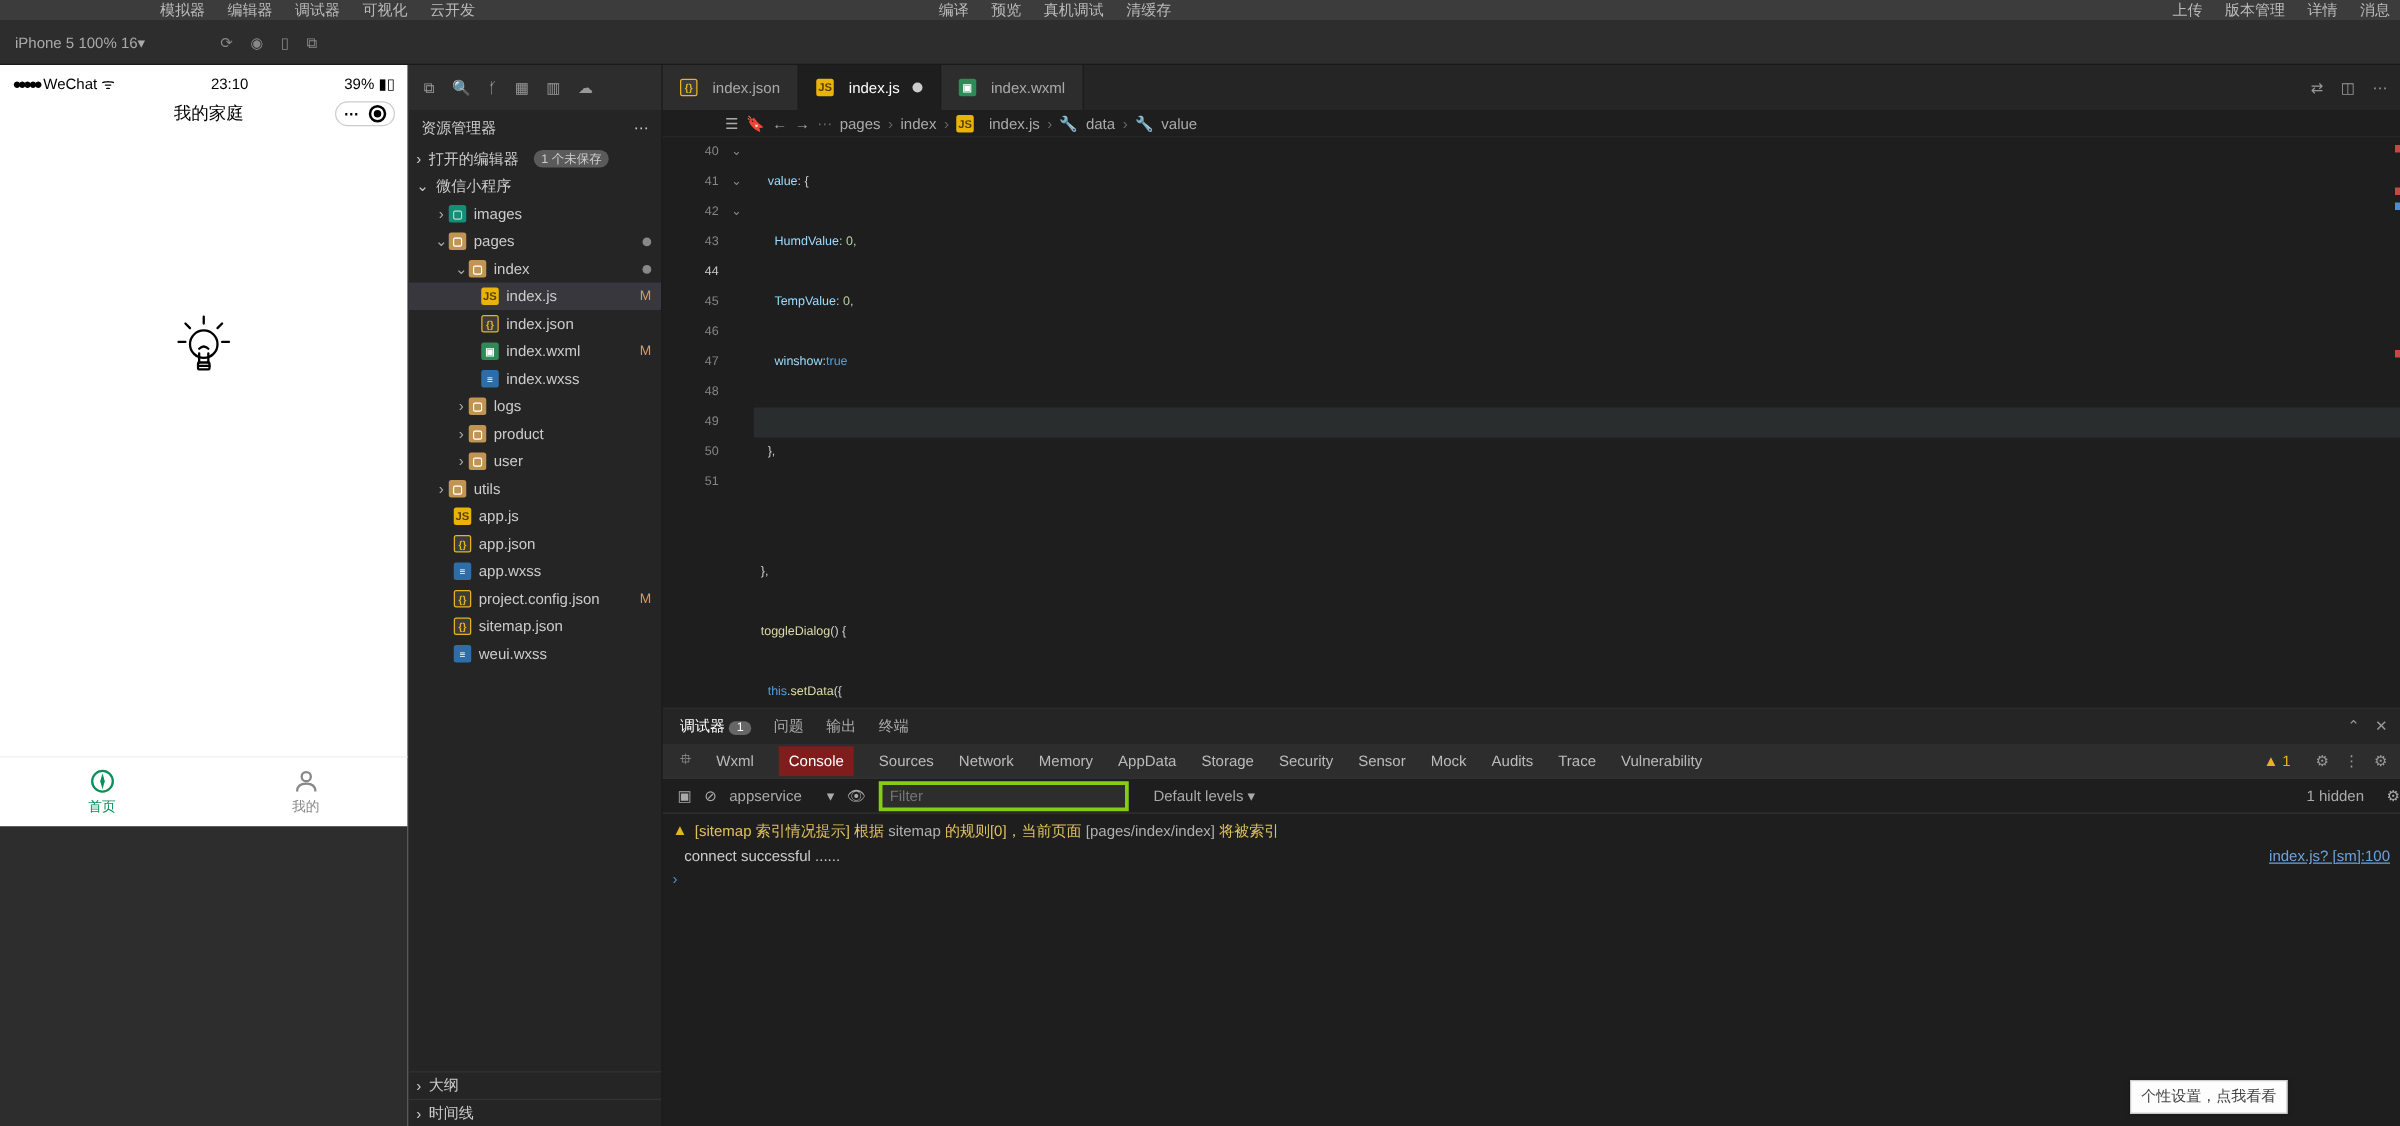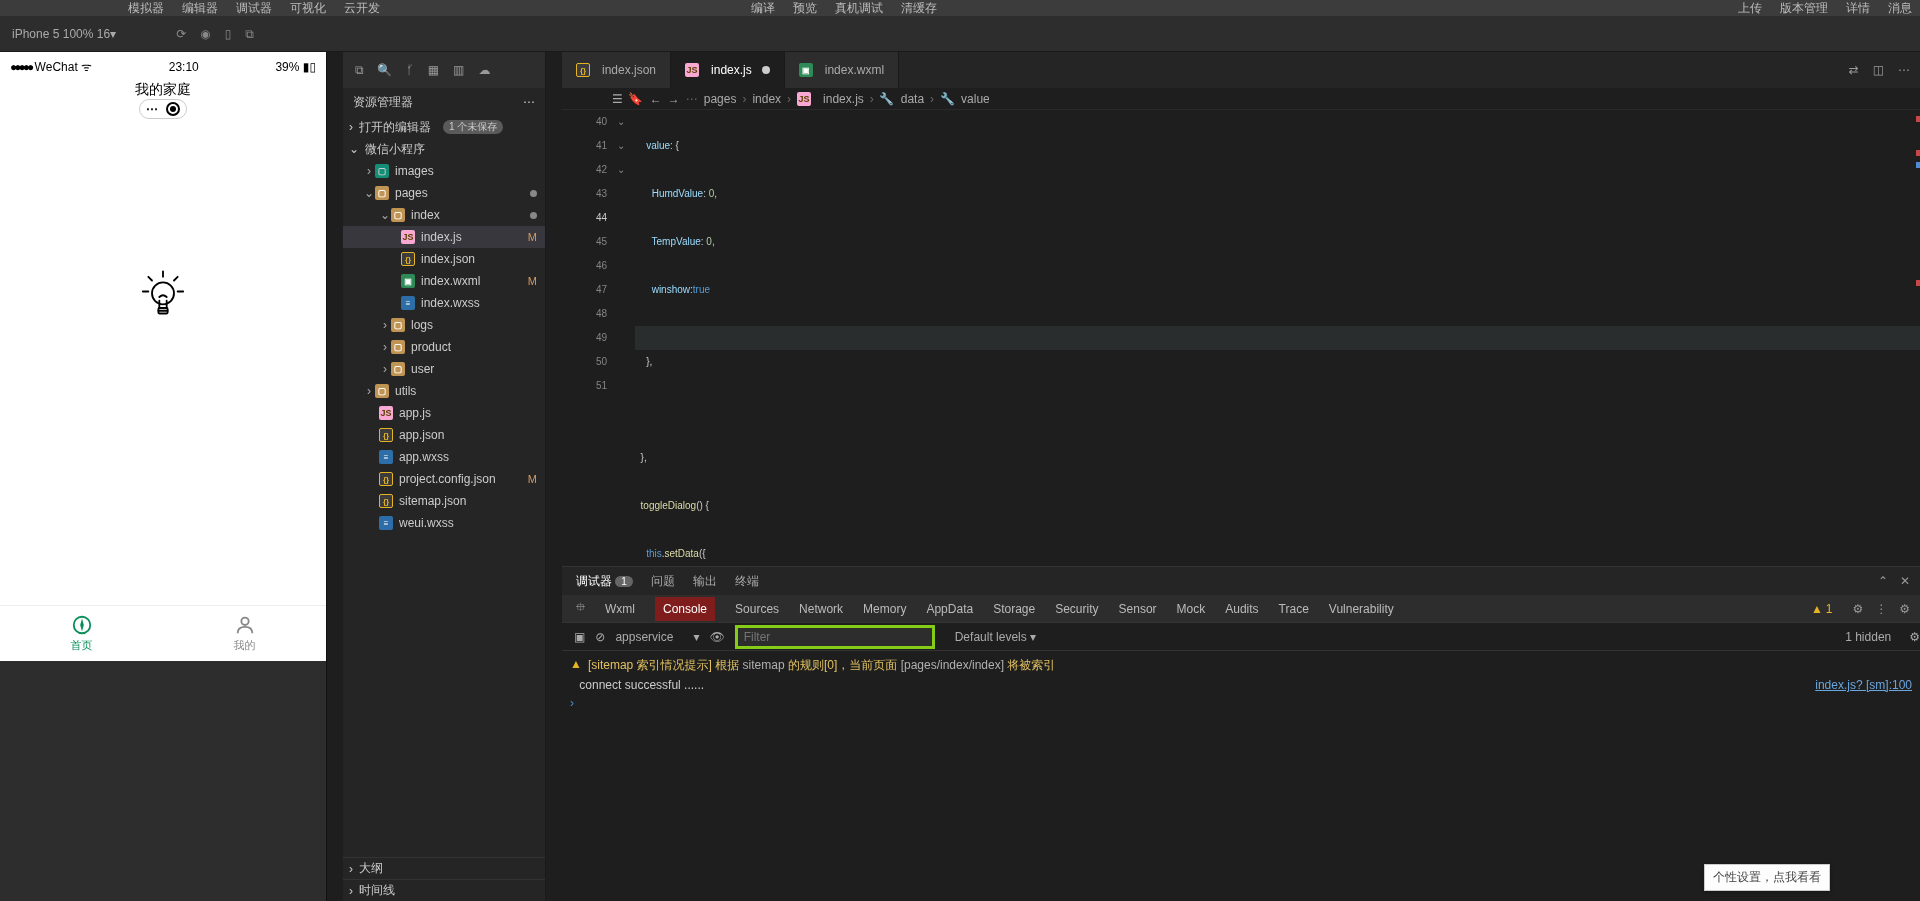--- a/index.html
+++ b/index.html
@@ -6,27 +6,27 @@
 body { background: #1e1e1e; color: #ccc; font-size: 12px; width: 1920px; height: 901px; overflow: hidden; display: flex; flex-direction: column; }
 .topbar { height: 16px; background: #3c3c3c; display: flex; align-items: center; padding: 0 8px; color: #bbb; }
 .topbar .menus { display: flex; gap: 18px; margin-left: 120px; }
 .topbar .menus2 { display: flex; gap: 18px; margin-left: auto; margin-right: 430px; }
 .topbar .menus3 { display: flex; gap: 18px; margin-left: auto; }
 .topbar span { cursor: default; }
 .toolbar { height: 36px; background: #2d2d2d; border-bottom: 1px solid #1a1a1a; display: flex; align-items: center; }
 .device-select { color: #aaa; margin-left: 12px; font-size: 12px; display: flex; align-items: center; gap: 0; }
 .toolicons-left { display: flex; gap: 14px; margin-left: 60px; color: #888; }
 .toolbar .spacer { flex: 1; }
-.main { flex: 1; display: flex; overflow: hidden; gap: 16px; }
+.main { flex: 1; display: flex; overflow: hidden; }
 
 
 .simulator { width: 327px; background: #fff; display: flex; flex-direction: column; border-right: 1px solid #111; }
 .sim-status { display: flex; align-items: center; justify-content: space-between; padding: 6px 10px 2px; color: #000; font-size: 12px; }
 .sim-status .dots { letter-spacing: -3px; font-weight: bold; }
-.sim-title { display: flex; align-items: center; justify-content: space-between; padding: 4px 10px 10px; flex-direction: column; }
+.sim-title { display: flex; align-items: center; justify-content: space-between; padding: 4px 10px 10px; }
 .sim-title .title { font-size: 14px; color: #000; margin: 0 auto; }
 .sim-capsule { display: flex; align-items: center; border: 1px solid #ccc; border-radius: 14px; padding: 2px 6px; gap: 8px; }
 .sim-capsule .dot3 { font-weight: bold; color: #000; }
 .sim-capsule .circ { width: 14px; height: 14px; border: 2px solid #000; border-radius: 50%; position: relative; }
 .sim-capsule .circ::after { content: ""; position: absolute; inset: 2px; background: #000; border-radius: 50%; }
 .sim-body { flex: 1; display: flex; align-items: flex-start; justify-content: center; padding-top: 140px; }
 .bulb { width: 44px; height: 56px; }
 .sim-tabbar { height: 56px; border-top: 1px solid #eee; display: flex; }
 .sim-tab { flex: 1; display: flex; flex-direction: column; align-items: center; justify-content: center; gap: 2px; color: #888; font-size: 11px; }
 .sim-tab.active { color: #0b8f5a; }
@@ -40,21 +40,21 @@
 .section-row .count { background: #5a5a5a; border-radius: 8px; padding: 0 6px; font-size: 10px; margin-left: 6px; }
 .tree { overflow-y: auto; flex: 1; }
 .tree-row { display: flex; align-items: center; height: 22px; color: #ccc; position: relative; cursor: default; }
 .tree-row.sel { background: #37373d; }
 .tree-row .badge { position: absolute; right: 8px; color: #d19a66; font-size: 11px; }
 .tree-row .dot { position: absolute; right: 8px; width: 7px; height: 7px; border-radius: 50%; background: #888; }
 .tree-row .chev { width: 12px; text-align: center; color: #aaa; }
 .ficon { width: 14px; height: 14px; display: inline-flex; align-items: center; justify-content: center; font-size: 9px; font-weight: bold; border-radius: 2px; margin-right: 6px; }
 .ic-folder { background: #c09553; color: #fff; }
 .ic-folder-img { background: #148f77; }
-.ic-js { background: #f9a8d4; color: #5a4100; }
+.ic-js { background: #eab308; color: #5a4100; }
 .ic-json { background: #3c3c3c; color: #e6b422; border: 1px solid #e6b422; font-size: 8px; }
 .ic-wxml { background: #2e8b57; color: #fff; font-size: 8px; }
 .ic-wxss { background: #2e6ea8; color: #fff; font-size: 8px; }
 .explorer-footer .section-row { border-top: 1px solid #333; }
 
 
 .editor-area { flex: 1; display: flex; flex-direction: column; overflow: hidden; }
 .tabs { height: 36px; background: #252526; display: flex; align-items: center; }
 .tab { height: 36px; display: flex; align-items: center; padding: 0 14px; gap: 6px; color: #aaa; background: #2d2d2d; border-right: 1px solid #1a1a1a; cursor: default; }
 .tab.active { background: #1e1e1e; color: #fff; }

